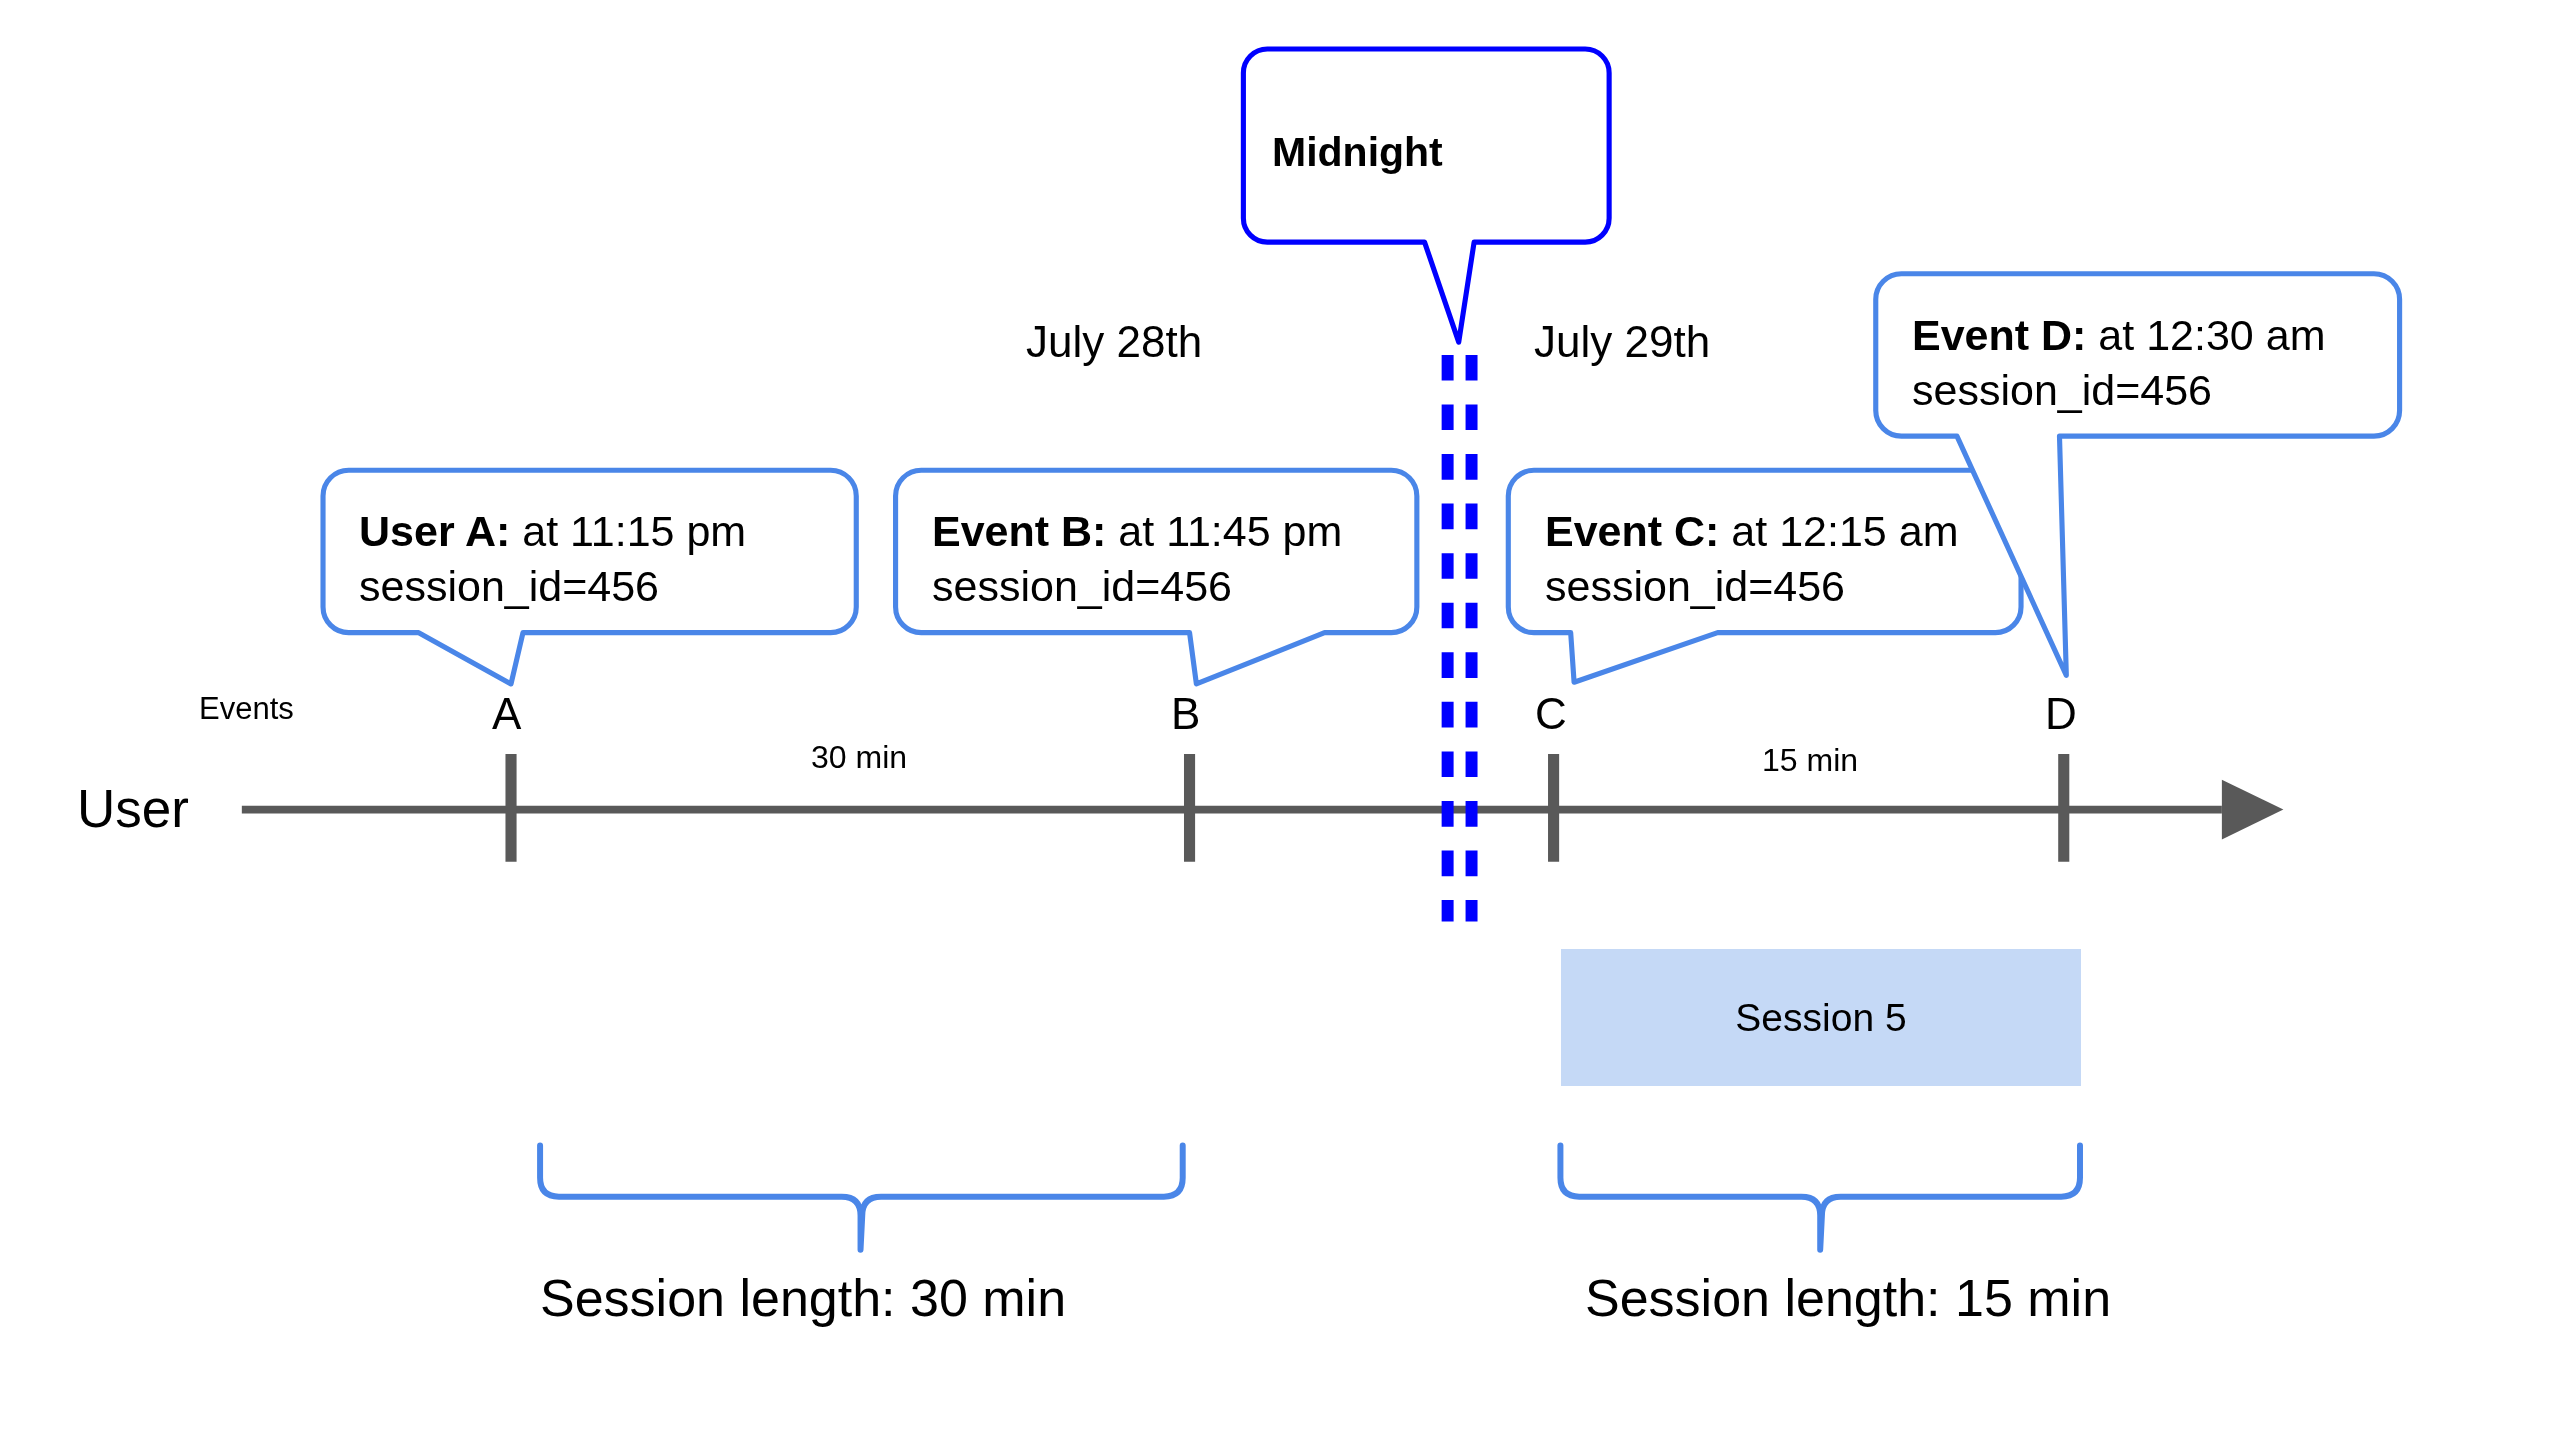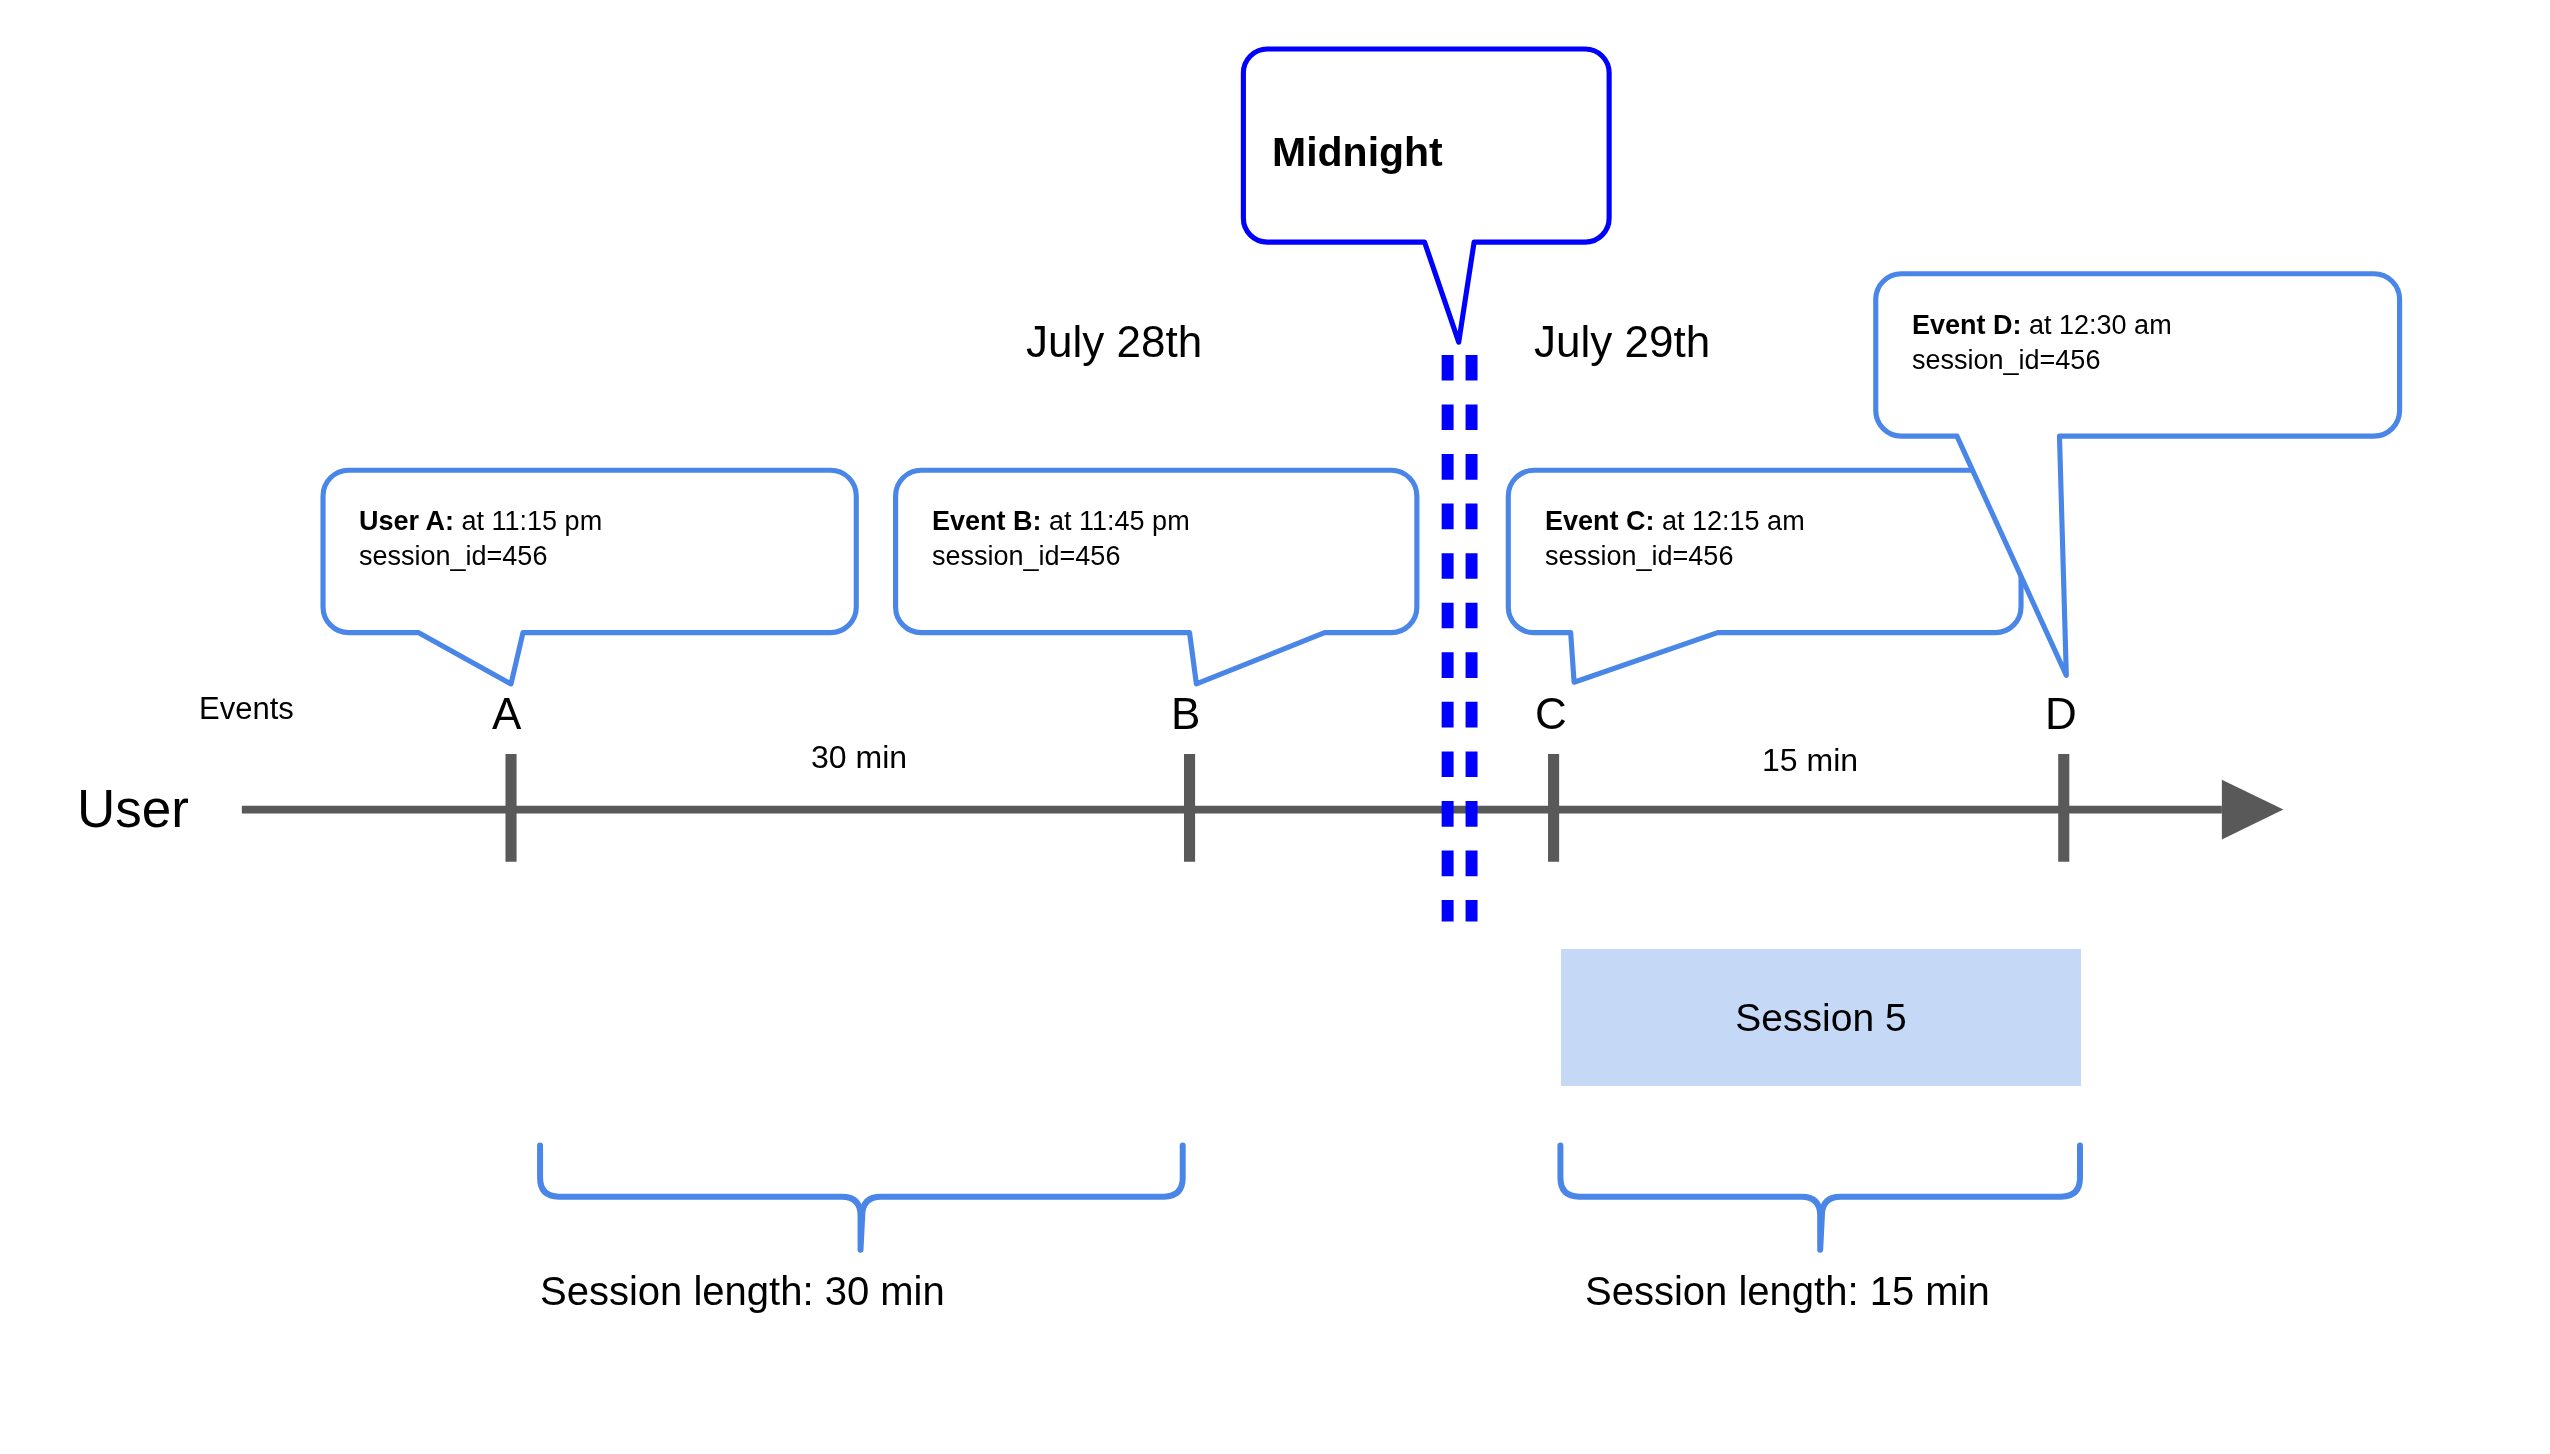--- a/index.html
+++ b/index.html
@@ -26,21 +26,21 @@
   }
   .txt {
     position: absolute;
     color: #000000;
     white-space: nowrap;
     line-height: 1.18;
   }
   .callout-text {
     position: absolute;
     color: #000000;
-    font-size: 27px;
+    font-size: 43px;
     line-height: 1.28;
     white-space: nowrap;
   }
   .callout-text b {
     font-weight: bold;
   }
   .label-axis-user {
     font-size: 53px;
   }
   .label-axis-events {
@@ -52,21 +52,21 @@
   .label-date {
     font-size: 44px;
   }
   .label-duration {
     font-size: 32px;
   }
   .label-session {
     font-size: 39px;
   }
   .label-session-length {
-    font-size: 40px;
+    font-size: 52px;
   }
   .label-midnight {
     font-size: 41px;
     font-weight: bold;
   }
   .session-box {
     position: absolute;
     background: #c5d9f6;
     display: flex;
     align-items: center;

